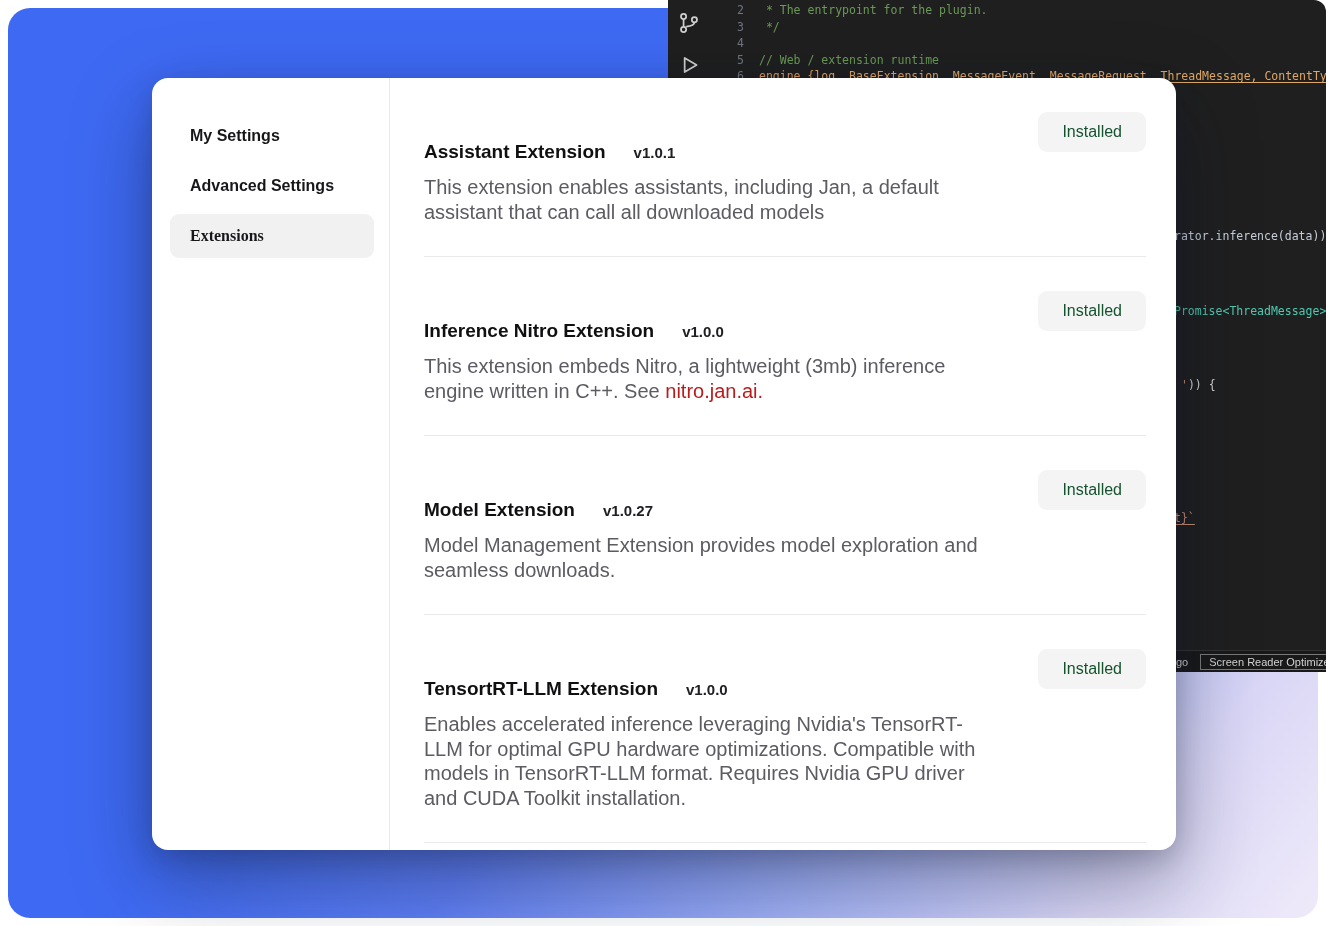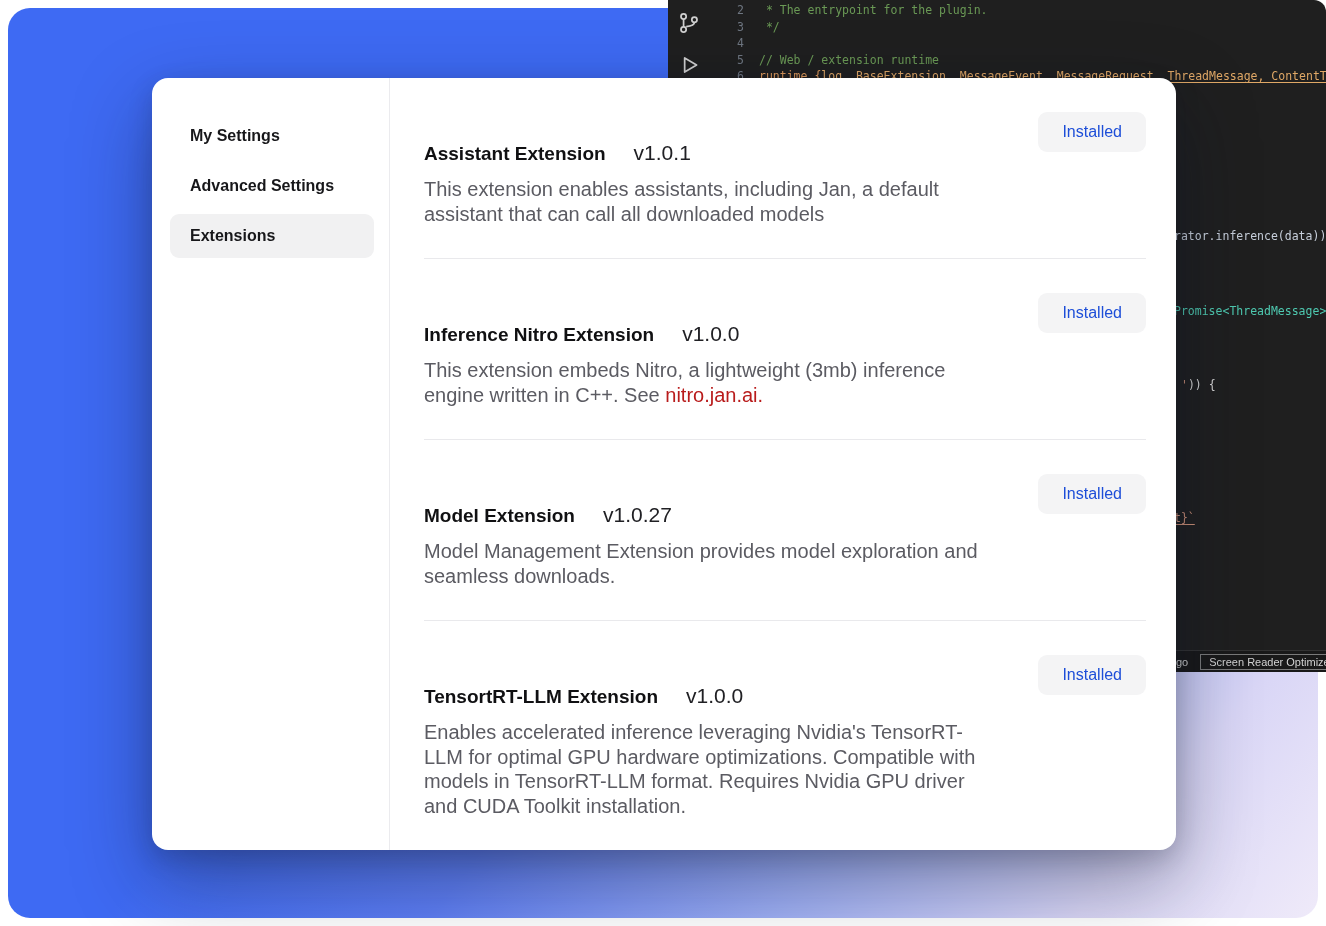--- a/index.html
+++ b/index.html
@@ -51,38 +51,38 @@
     background:#ffffff; border-radius:16px; overflow:hidden;
     box-shadow:0 30px 80px rgba(15,23,42,.40), 0 8px 24px rgba(15,23,42,.18);
     display:flex;
   }
   .sidebar { flex:0 0 238px; border-right:1px solid #ebebee; padding:36px 15px 0 18px; }
   .nav-item {
     height:44px; display:flex; align-items:center; padding:0 20px;
     border-radius:9px; margin-bottom:6px; cursor:pointer;
     font-size:16px; font-weight:700; color:#17171a;
   }
-  .nav-item.active { background:#f1f1f2; }
+  .nav-item.active { background:#f1f1f2;font-family:Liberation Serif, serif; }
   .content { flex:1; padding:0 30px 0 34px; }
   .section {
     display:flex; justify-content:space-between; align-items:flex-start;
     padding:34px 0 32px; border-bottom:1px solid #e9e9ec;
   }
   .section.last { border-bottom:none; }
   .sec-left { max-width:560px; }
   .sec-title { display:flex; align-items:baseline; gap:28px;margin-top:29px; }
   .sec-name { font-size:19px; font-weight:700; color:#101012; }
-  .sec-version { font-size:21px; font-weight:400; color:#202024; }
+  .sec-version { font-size:15px; font-weight:700; color:#202024; }
   .sec-desc { margin-top:12px; font-size:20px; line-height:24.5px; color:#5b5b62; }
   .sec-desc a { color:#b91c1c; text-decoration:none; cursor:pointer; }
   .btn {
     flex:0 0 auto; border:none; border-radius:9px; cursor:pointer;
     font-family:inherit; font-size:16px; padding:11px 24px;
   }
-  .btn-installed { background:#f4f4f5; color:#1d4ed8; font-weight:400; }
+  .btn-installed { background:#f4f4f5; color:#14532d; font-weight:400; }
   .btn-select { background:#eef0f5; color:#7f1d1d; font-weight:700;text-align:right; }
 </style>
 </head>
 <body>
 
 <div class="canvas">
 
   <div class="bg"></div>
 
   <div class="editor">
@@ -110,21 +110,21 @@
       <div class="code-row">
         <span class="gutter">4</span>
         <span class="codetext"></span>
       </div>
       <div class="code-row">
         <span class="gutter">5</span>
         <span class="codetext c-comment">// Web / extension runtime</span>
       </div>
       <div class="code-row">
         <span class="gutter">6</span>
-        <span class="codetext"><span class="c-import-kw">runtime {</span><span class="c-import-names">log, BaseExtension, MessageEvent, MessageRequest, ThreadMessage, ContentType</span></span>
+        <span class="codetext"><span class="c-import-kw">engine {</span><span class="c-import-names">log, BaseExtension, MessageEvent, MessageRequest, ThreadMessage, ContentType</span></span>
       </div>
     </div>
 
     <div class="frag frag-1">rator.inference(data));</div>
     <div class="frag frag-2">Promise&lt;ThreadMessage&gt;</div>
     <div class="frag frag-3"><span class="q">'</span><span>)) {</span></div>
     <div class="frag frag-4">t}`</div>
 
     <div class="statusbar">
       <span class="sb-left">go</span>

